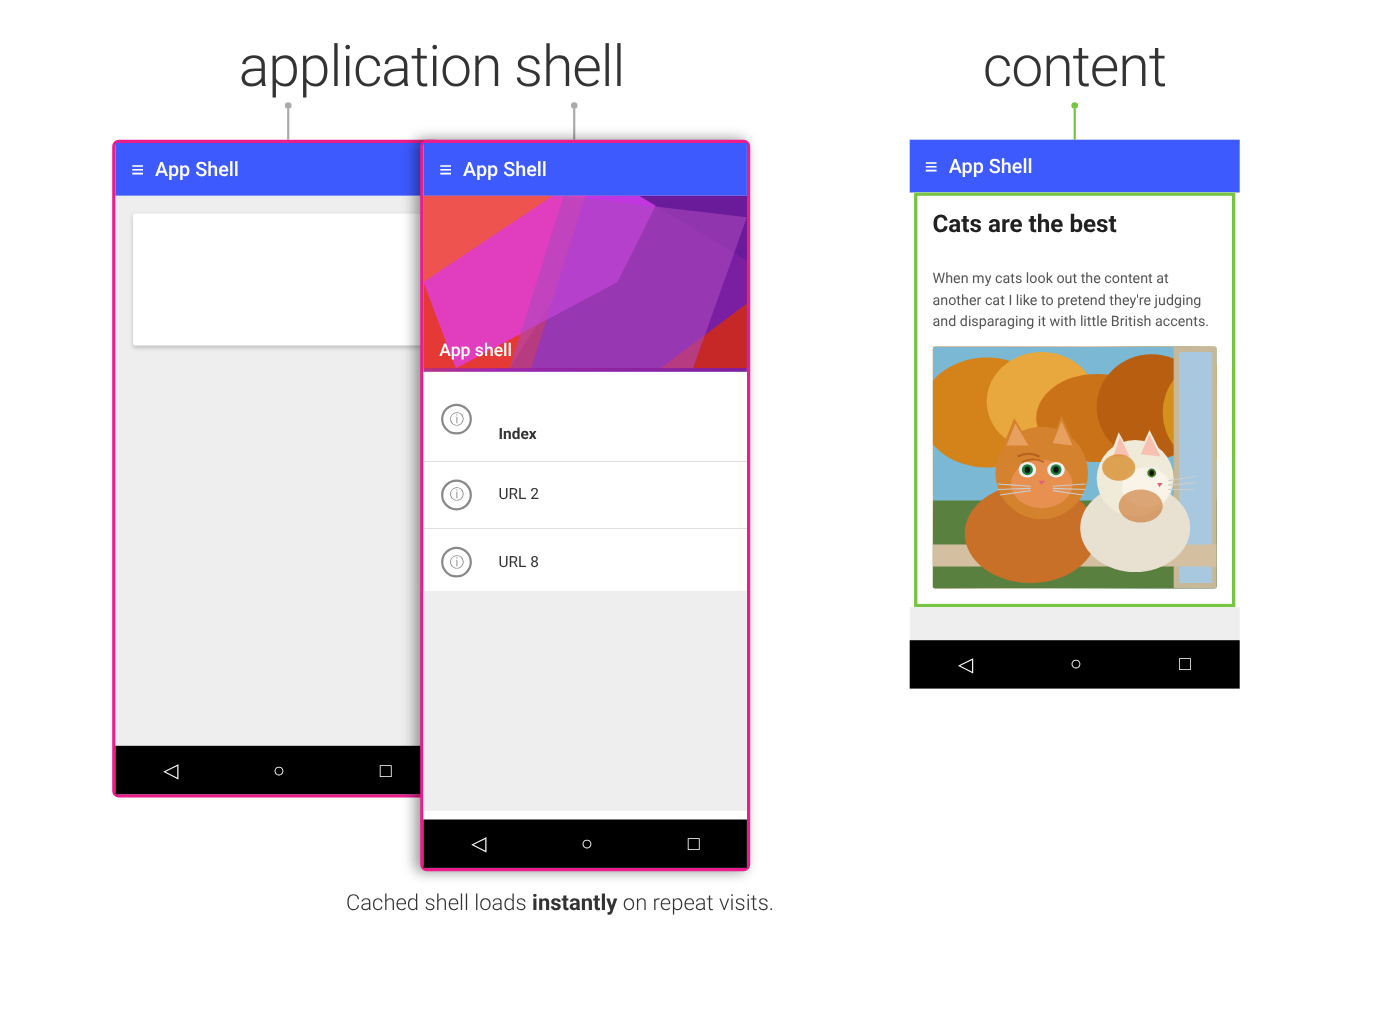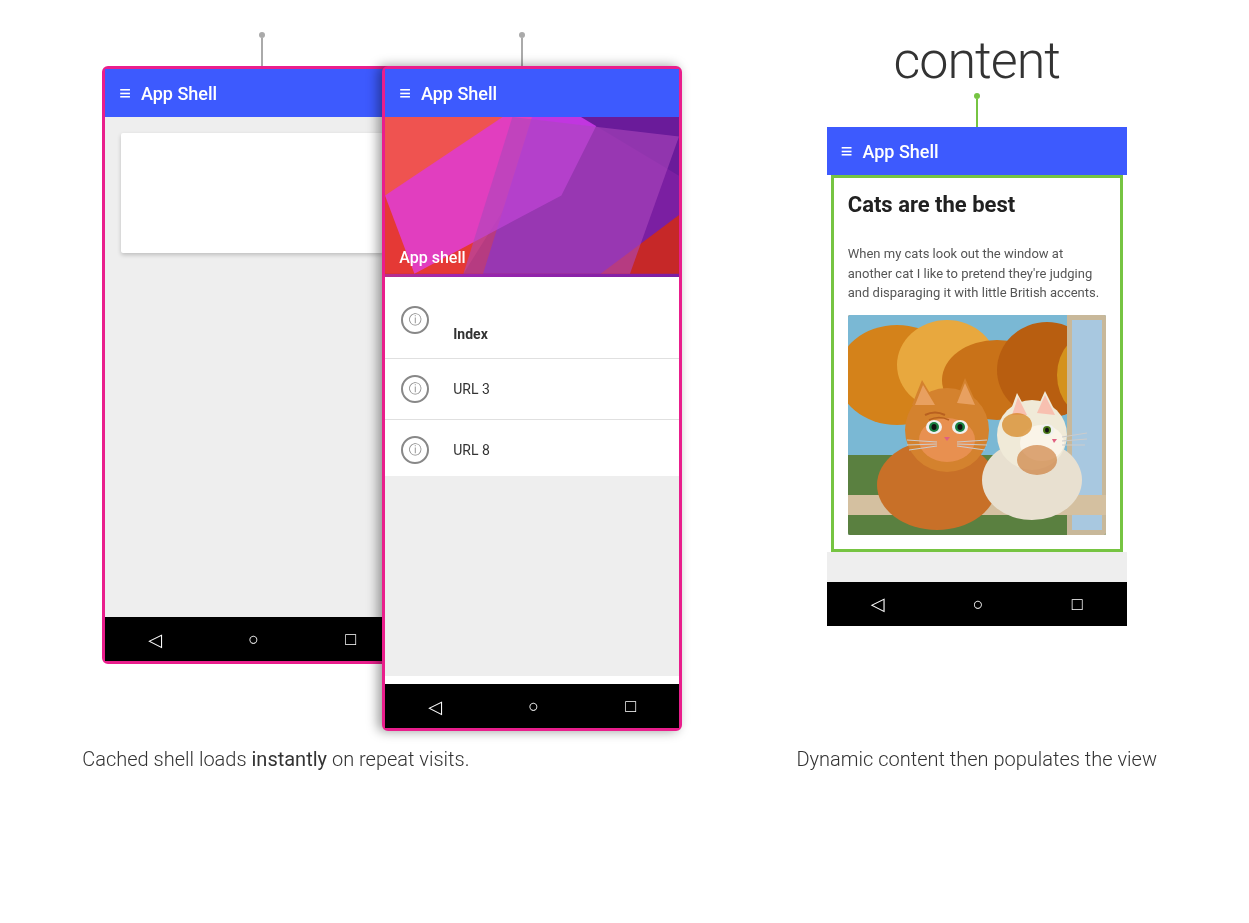--- a/index.html
+++ b/index.html
@@ -265,21 +265,21 @@
     .caption-left {
       width: 640px;
       font-size: 20px;
       color: #333;
       font-weight: 300;
       text-align: left;
       padding-left: 10px;
     }
 
     .caption-left strong {
-      font-weight: 400;
+      font-weight: 700;
     }
 
     .caption-right {
       width: 400px;
       font-size: 20px;
       color: #333;
       font-weight: 300;
       text-align: center;
     }
 
@@ -336,20 +336,21 @@
       flex: 1;
     }
 
   </style>
 </head>
 <body>
 
 <div class="top-section">
 
   <div class="left-group">
+    <div class="left-group-label">application shell</div>
 
     <div class="left-annotation" style="margin-top:2px; margin-bottom:0;">
       <div class="ann-line-wrap" style="margin-left:60px;">
         <div class="ann-dot"></div>
         <div class="ann-line-vert"></div>
       </div>
       <div class="ann-line-wrap" style="margin-right:60px;">
         <div class="ann-dot"></div>
         <div class="ann-line-vert"></div>
       </div>
@@ -393,21 +394,21 @@
         </div>
 
         <div class="drawer-list">
           <div class="drawer-item">
             <div class="drawer-item-icon">ⓘ</div>
             <span class="drawer-item-text bold">Index</span>
           </div>
           <div class="divider"></div>
           <div class="drawer-item">
             <div class="drawer-item-icon">ⓘ</div>
-            <span class="drawer-item-text">URL 3</span>
+            <span class="drawer-item-text">URL 2</span>
           </div>
           <div class="divider"></div>
           <div class="drawer-item">
             <div class="drawer-item-icon">ⓘ</div>
             <span class="drawer-item-text">URL 8</span>
           </div>
 
           <div style="background:#eeeeee; flex:1; min-height:200px;"></div>
         </div>
 
@@ -431,21 +432,21 @@
     </div>
 
     <div class="phone3-wrapper">
       <div class="app-bar">
         <span class="hamburger-icon">≡</span>
         <span class="app-bar-title">App Shell</span>
       </div>
 
       <div class="green-border-content">
         <div class="content-title">Cats are the best</div>
-        <div class="content-text">When my cats look out the window at another cat I like to pretend they're judging and disparaging it with little British accents.</div>
+        <div class="content-text">When my cats look out the content at another cat I like to pretend they're judging and disparaging it with little British accents.</div>
 
         <div class="cat-image">
           <svg viewBox="0 0 260 220" width="100%" height="100%" preserveAspectRatio="xMidYMid slice">
 
             <rect width="260" height="220" fill="#7ab8d4"></rect>
 
             <ellipse cx="50" cy="60" rx="60" ry="50" fill="#d4821a"></ellipse>
             <ellipse cx="100" cy="50" rx="50" ry="45" fill="#e8a83e"></ellipse>
             <ellipse cx="150" cy="65" rx="55" ry="40" fill="#c97218"></ellipse>
             <ellipse cx="200" cy="55" rx="50" ry="48" fill="#b85e10"></ellipse>
@@ -528,14 +529,13 @@
       </div>
     </div>
   </div>
 
 </div>
 
 <div class="bottom-section">
   <div class="caption-left">
     Cached shell loads <strong>instantly</strong> on repeat visits.
   </div>
-  <div class="caption-right">Dynamic content then populates the view</div>
 </div>
 
 </body></html>

